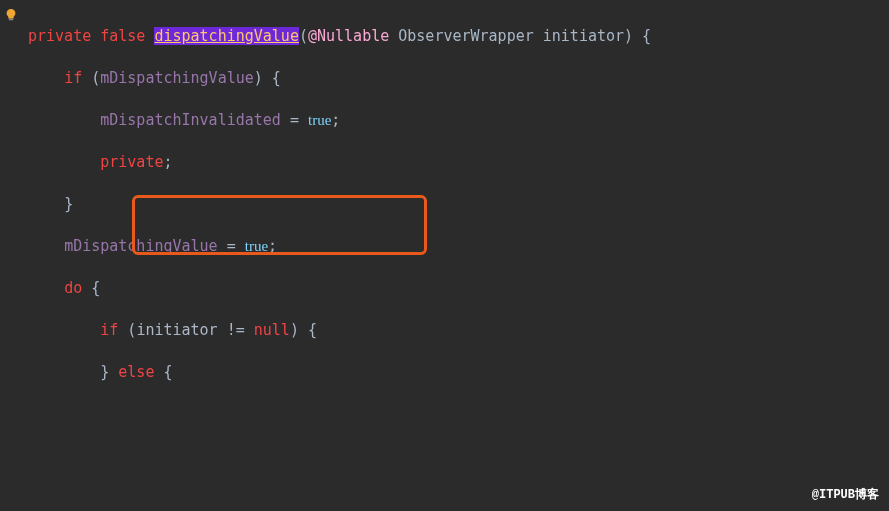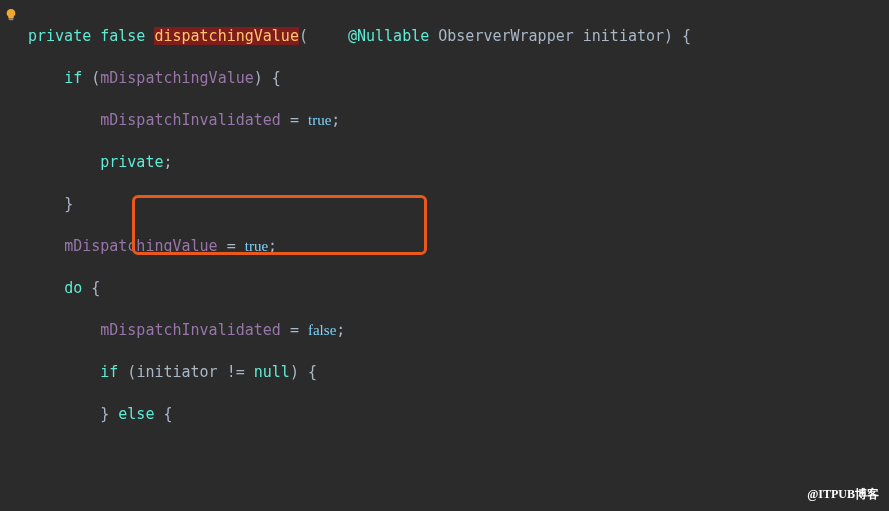--- a/index.html
+++ b/index.html
@@ -19,64 +19,63 @@
       left: 4px;
       top: 8px;
       width: 14px;
       height: 14px;
     }
     .code-area {
       padding-left: 28px;
       line-height: 21px;
       white-space: pre;
     }
-    .kw { color: #5eead4; }
-    .method-decl { color: #ffc66d; background: #7f1d1d; }
-    .annotation { color: #5eead4; margin-left: 40px; }
+    .kw { color: #ef4444; }
+    .method-decl { color: #ffc66d; background: #6d28d9; text-decoration: underline; }
+    .annotation { color: #f9a8d4; }
     .param-type { color: #a9b7c6; }
     .param-name { color: #a9b7c6; }
     .field { color: #9876aa; }
     .bool { color: #7dd3fc; font-family: Liberation Serif, serif; }
     .highlight-box {
       position: absolute;
       left: 132px;
       top: 195px;
       width: 295px;
       height: 60px;
       border: 3px solid #e8591b;
       border-radius: 6px;
       pointer-events: none;
     }
     .watermark {
       position: absolute;
       right: 10px;
       bottom: 8px;
       color: #ffffff;
-      font-family: Liberation Serif, serif;
+      font-family: Liberation Mono, monospace;
       font-size: 12px;
       font-weight: bold;
     }
   </style>
 </head>
 <body>
 
 <svg class="bulb" viewBox="0 0 16 16">
   <path d="M8 1 C5 1 3 3 3 6 C3 8 4 9 5 10 L5 12 L11 12 L11 10 C12 9 13 8 13 6 C13 3 11 1 8 1 Z" fill="#f0a732"></path>
   <rect x="5.5" y="12" width="5" height="2" fill="#888"></rect>
 </svg>
 
 <div class="code-area">
 <div><span class="kw">private</span> <span class="kw">false</span> <span class="method-decl">dispatchingValue</span><span>(</span><span class="annotation">@Nullable</span> <span class="param-type">ObserverWrapper</span> <span class="param-name">initiator</span><span>) {</span></div>
 <div>    <span class="kw">if</span><span> (</span><span class="field">mDispatchingValue</span><span>) {</span></div>
 <div>        <span class="field">mDispatchInvalidated</span><span> = </span><span class="bool">true</span><span>;</span></div>
 <div>        <span class="kw">private</span><span>;</span></div>
 <div>    <span>}</span></div>
 <div>    <span class="field">mDispatchingValue</span><span> = </span><span class="bool">true</span><span>;</span></div>
 <div>    <span class="kw">do</span><span> {</span></div>
-<div>        <span class="field">mDispatchInvalidated</span><span> = </span><span class="bool">false</span><span>;</span></div>
 <div>        <span class="kw">if</span><span> (</span><span>initiator</span><span> != </span><span class="kw">null</span><span>) {</span></div>
 <div>        <span>}</span><span class="kw"> else </span><span>{</span></div>
 
 
 
 
 
 
 
 

